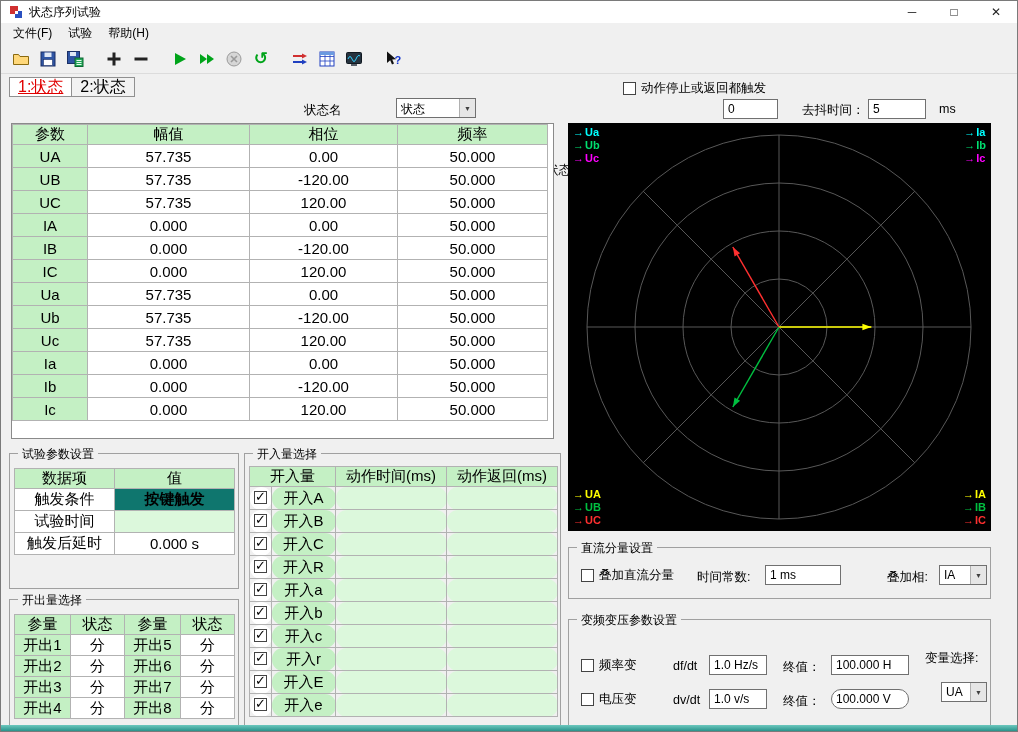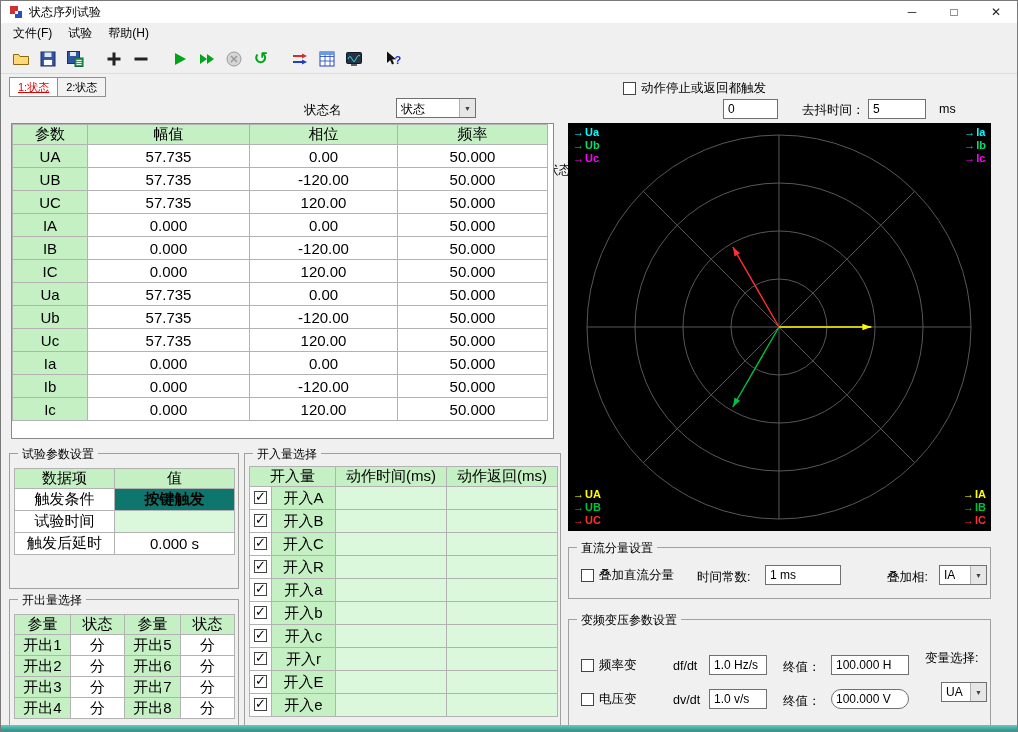--- a/index.html
+++ b/index.html
@@ -21,21 +21,21 @@
   .toolbar { height:30px; display:flex; align-items:center; padding-left:8px; gap:3px; border-bottom:1px solid #dcdcdc; background:#f0f0f0; }
   .tool-btn { width:24px; height:24px; display:flex; align-items:center; justify-content:center; }
   .tool-sep { width:9px; }
   .undo-icon::before { content:"↺"; color:#00a41a; font-size:17px; font-weight:bold; }
 
   .abs { position:absolute; }
   .lbl { font-size:12.5px; color:#000; white-space:nowrap; }
 
   
   .tabs { position:absolute; top:76px; left:8px; display:flex; }
-  .tab { height:20px; line-height:18px; padding:0 8px; border:1px solid #909090; font-size:11px; background:#f2f2f2; color:#000; }
+  .tab { height:20px; line-height:18px; padding:0 8px; border:1px solid #909090; font-size:16px; background:#f2f2f2; color:#000; }
   .tab + .tab { border-left:none; }
   .tab.active { background:#ffffff; color:#e00000; text-decoration:underline; }
 
   
   .cb-row { display:flex; align-items:center; gap:5px; font-size:12.5px; white-space:nowrap; }
   .cb { width:13px; height:13px; background:#fff; border:1px solid #444; position:relative; flex:none; display:inline-block; }
   .cb.checked::after { content:"✓"; position:absolute; left:0px; top:-3px; font-size:13px; font-weight:bold; color:#000; }
 
   
   .tb { position:absolute; height:20px; border:1px solid #707070; background:#fff; font-size:12px; padding:1px 4px; font-family:inherit; color:#000; }
@@ -64,21 +64,21 @@
   .legend.bl { left:5px; bottom:4px; } .legend.br { right:5px; bottom:4px; }
   .legend-row { display:flex; align-items:center; }
   .legend-arrow::before { content:"→"; margin-right:1px; }
 
   
   .group { position:absolute; border:1px solid #a0a0a0; }
   .group-title { position:absolute; top:-8px; left:8px; background:#f0f0f0; padding:0 4px; font-size:12px; white-space:nowrap; }
 
   .tp-table td { height:22px; }
   .out-table td { height:21px; }
-  .in-table td { height:23px; }
+  .in-table td { height:23px;border-radius:11px; }
   .in-label { background:#c4f0c4; }
   .in-time { background:#dcf8dc; }
   .cb-cell { background:#ffffff; }
 
   .bottom-strip { position:absolute; left:0; bottom:0; width:100%; height:6px; background:linear-gradient(#6cc8be,#2a948c); }
 </style>
 </head>
 <body>
 
 <div class="window">

